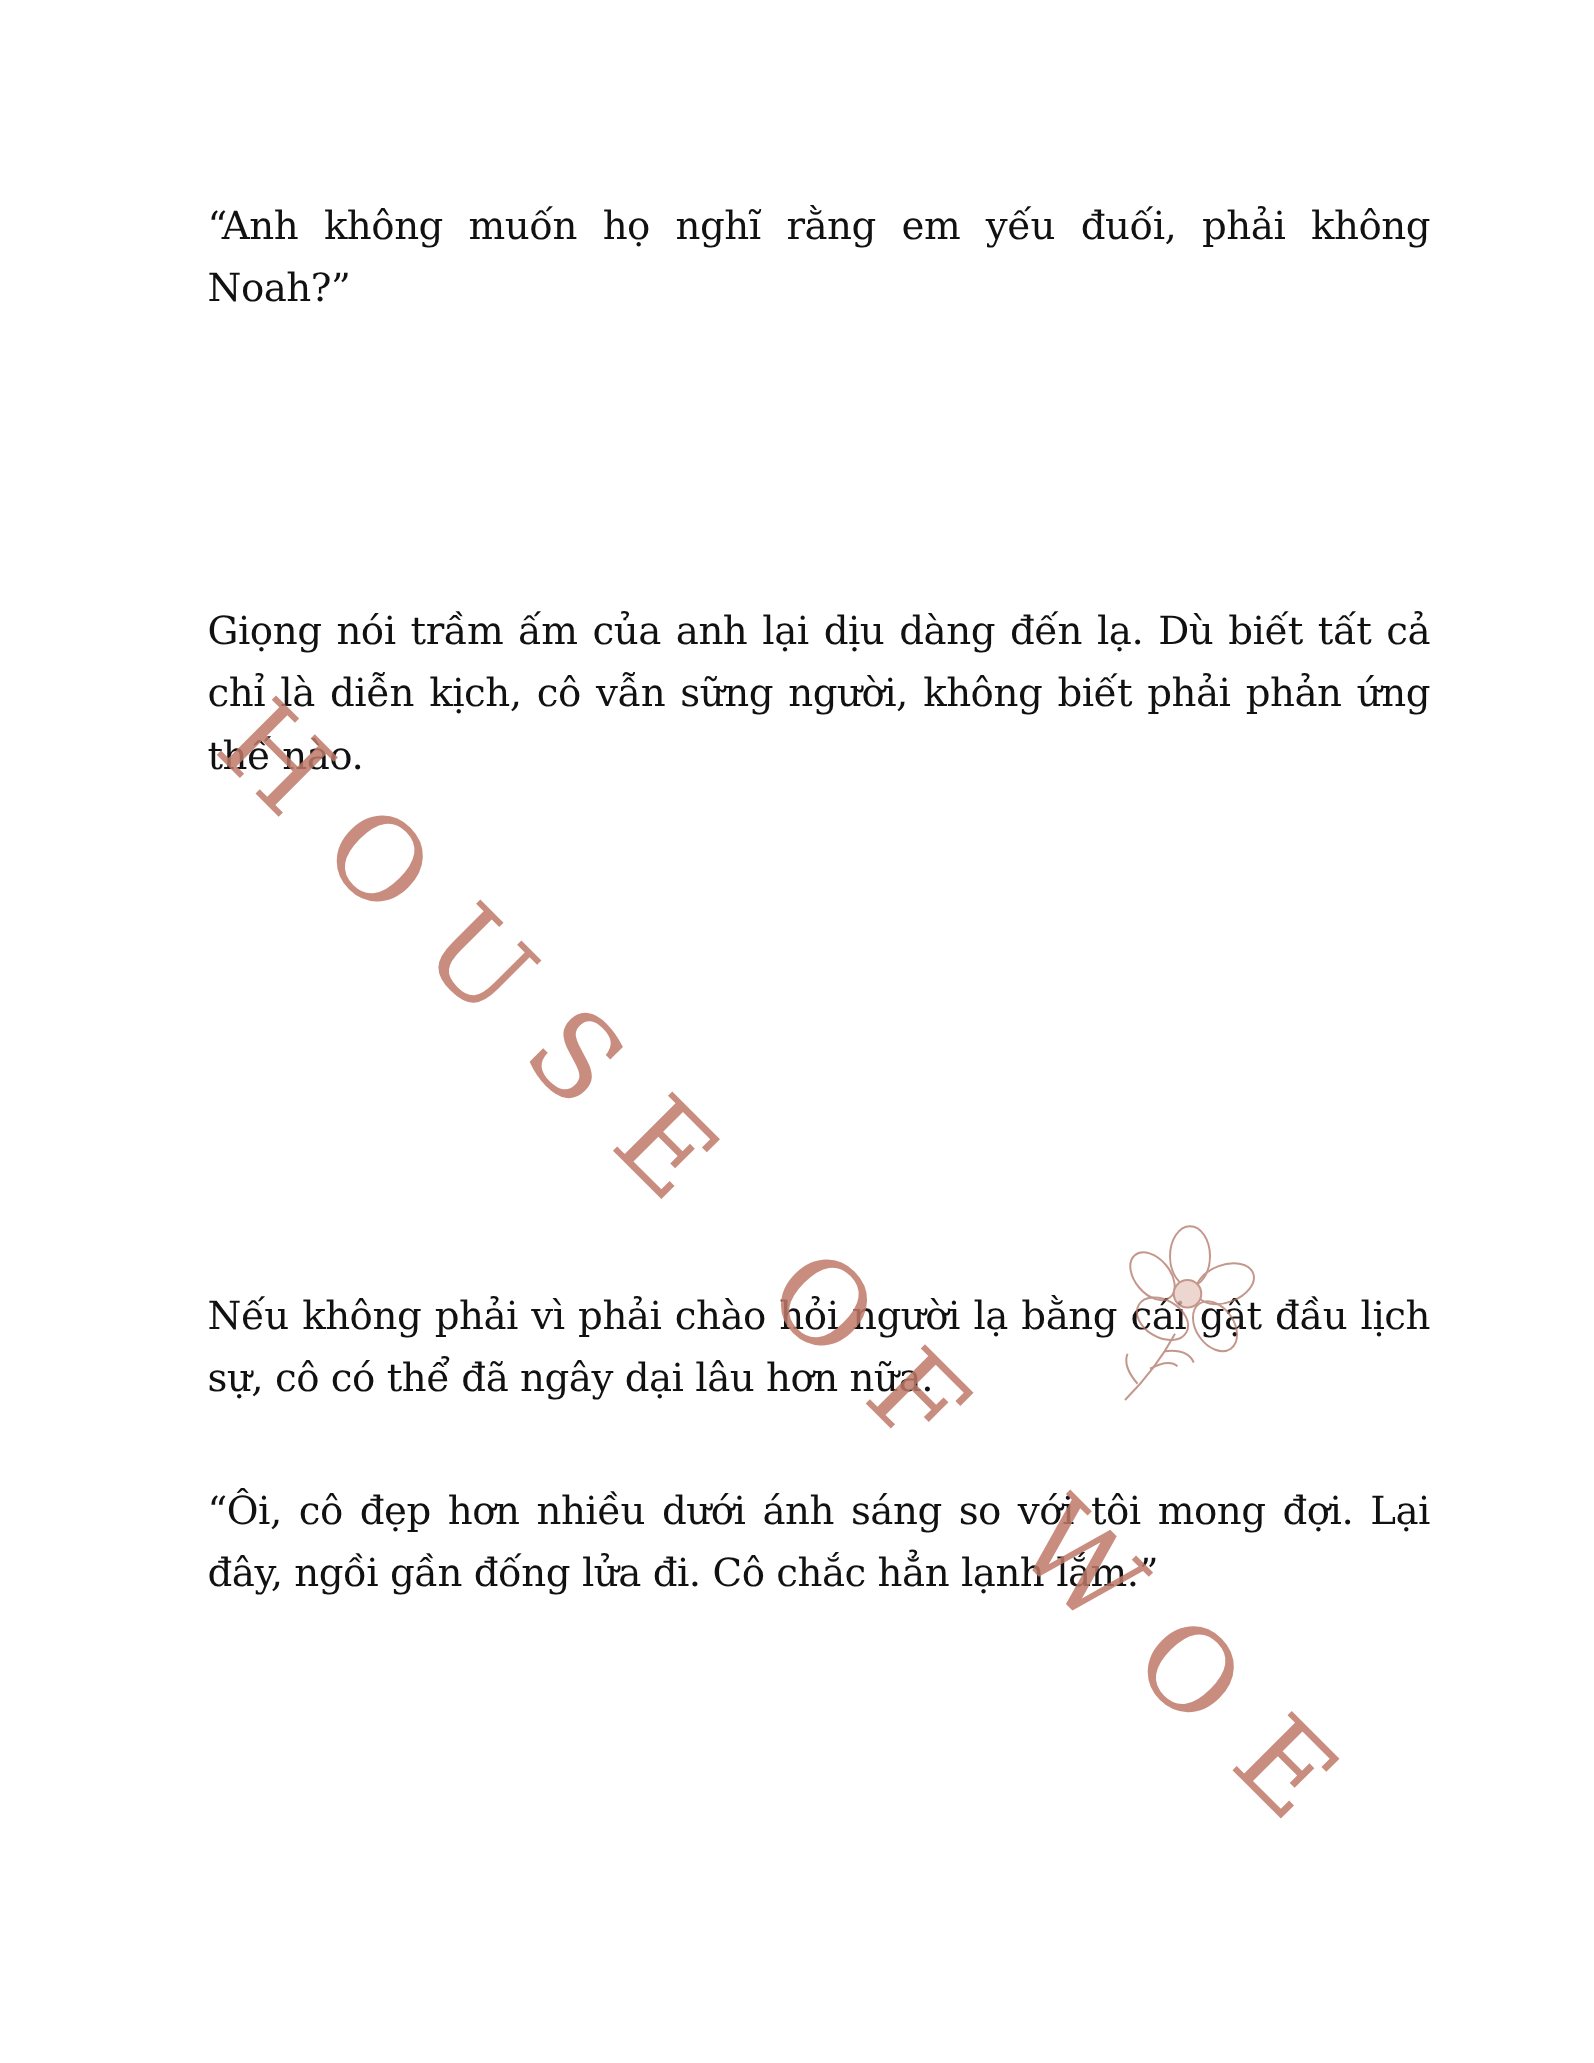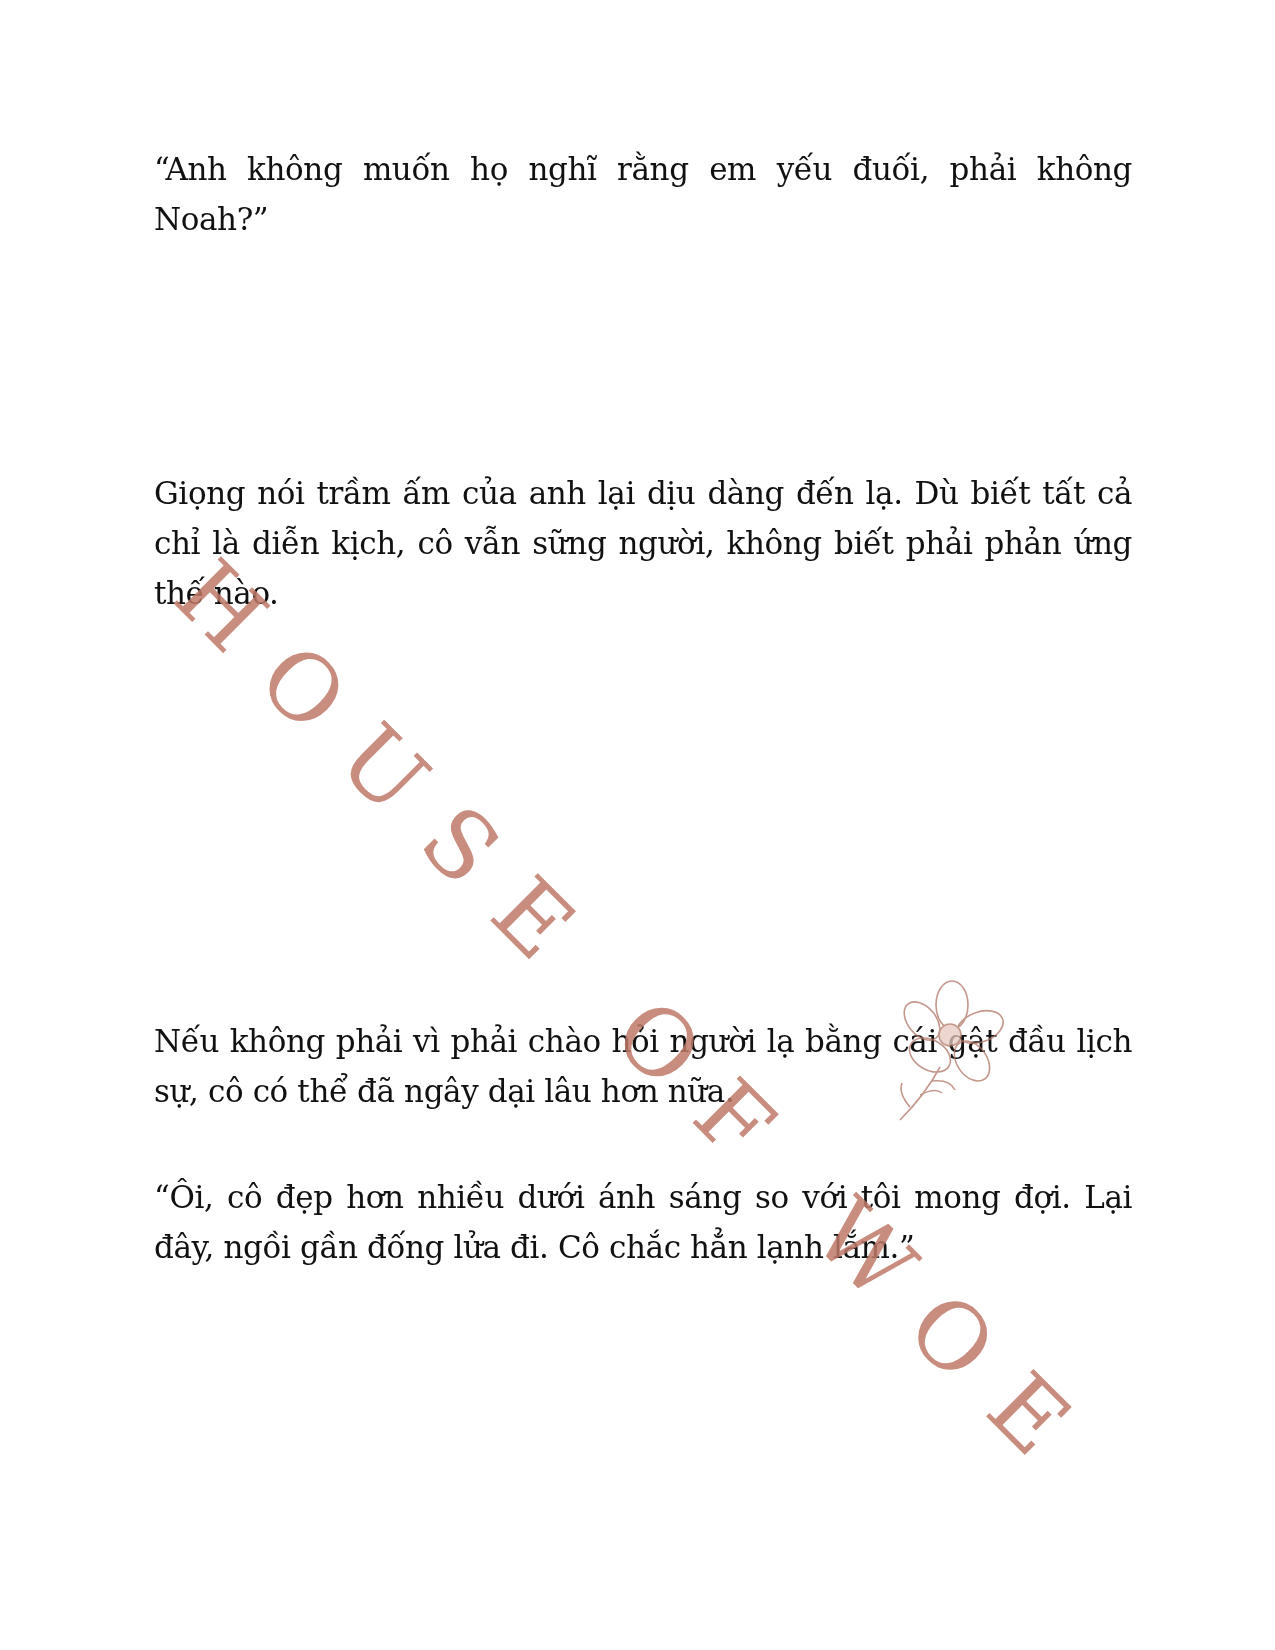--- a/index.html
+++ b/index.html
@@ -18,21 +18,21 @@
     .page {
       position: absolute;
       left: 0; top: 0;
       width: 1275px;
       height: 1650px;
     }
     .para {
       position: absolute;
       left: 150px;
       width: 978px;
-      margin: 4px;
+      margin: 16px;
       font-size: 31px;
       line-height: 50px;
       text-align: justify;
       text-align-last: left;
       letter-spacing: -0.4px;
       word-spacing: 0px;
       z-index: 1;
     }
     .watermark {
       position: absolute;

